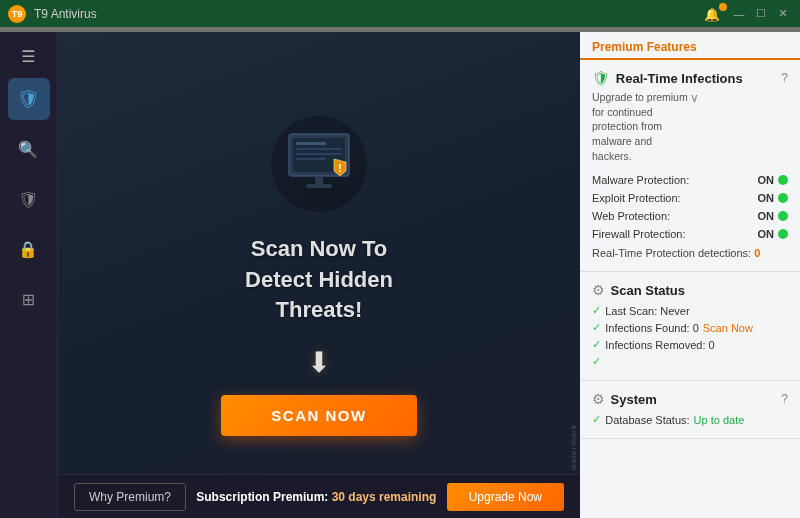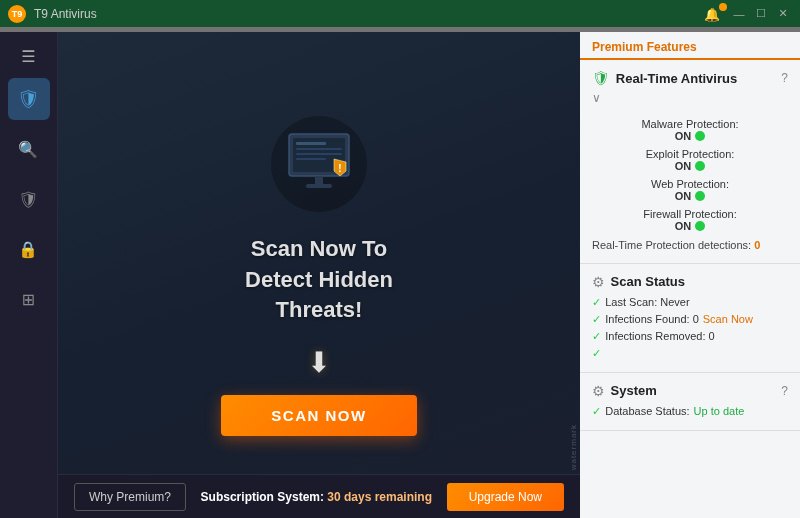--- a/index.html
+++ b/index.html
@@ -289,21 +289,20 @@
     }
     .upgrade-desc span {
       flex: 1;
     }
 
     .protection-row {
       display: flex;
       align-items: center;
       justify-content: space-between;
       padding: 3px 0;
-      flex-direction: column;
     }
     .protection-label {
       font-size: 11px;
       color: #333;
     }
     .protection-status {
       display: flex;
       align-items: center;
       gap: 4px;
       font-size: 11px;
@@ -439,38 +438,39 @@
     <div class="hero-text">
       Scan Now To<br>Detect Hidden<br>Threats!
     </div>
 
     <div class="arrow-down">⬇</div>
 
     <button class="scan-now-btn">SCAN NOW</button>
 
     <div class="bottom-bar">
       <button class="why-premium-btn">Why Premium?</button>
-      <div class="subscription-status"><span>Subscription System: </span><span style="font-weight: 700; color: #fdba74;">30 days remaining</span></div>
+      <div class="subscription-status"><span>Subscription Premium: </span><span style="font-weight: 700; color: #fdba74;">30 days remaining</span></div>
       <button class="upgrade-now-btn">Upgrade Now</button>
     </div>
 
     <div class="watermark">watermark</div>
   </div>
 
   <div class="right-panel">
 
     <div class="premium-features-header">Premium Features</div>
 
     <div class="panel-section">
       <div class="section-title-row">
         <span class="section-title-icon" style="color:#22aa44;">🛡</span>
-        <span class="section-title-text">Real-Time Antivirus</span>
+        <span class="section-title-text">Real-Time Infections</span>
         <span class="section-help">?</span>
       </div>
       <div class="upgrade-desc">
+        <span>Upgrade to premium for continued protection from malware and hackers.</span>
         <span class="section-expand">∨</span>
       </div>
       <div class="protection-row">
         <span class="protection-label">Malware Protection:</span>
         <div class="protection-status">
           <span class="status-on">ON</span>
           <span class="status-dot-on"></span>
         </div>
       </div>
       <div class="protection-row">

